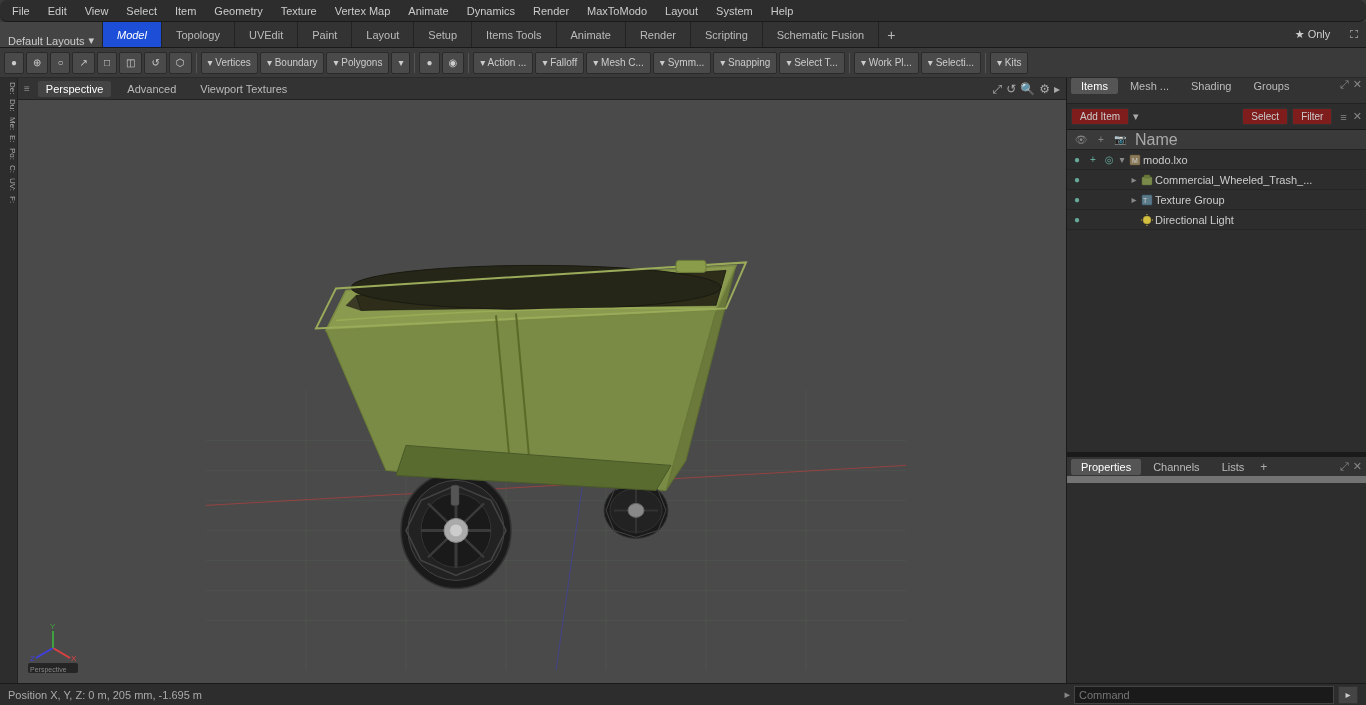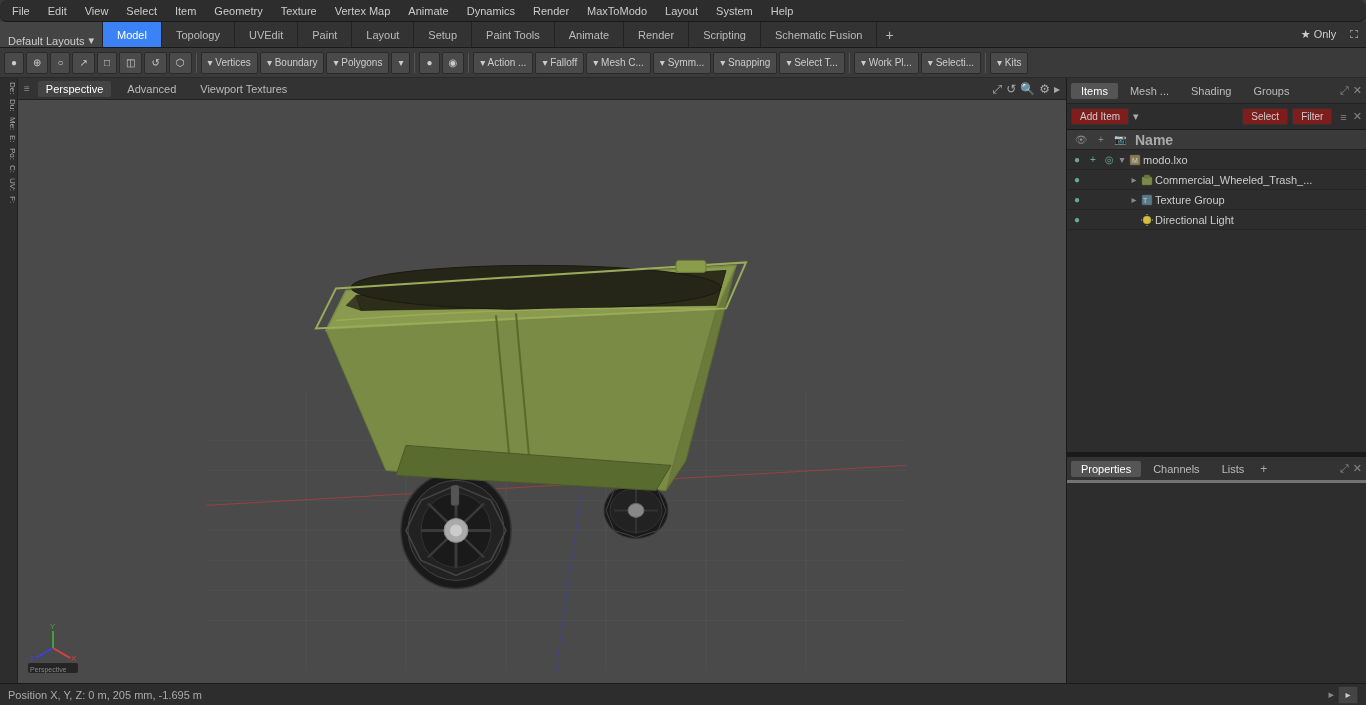--- a/index.html
+++ b/index.html
@@ -7,23 +7,23 @@
 
     
     #menu-bar { display: flex; align-items: center; height: 22px; background: #2d2d2d; border-bottom: 1px solid #1a1a1a; padding: 0 4px; gap: 2px; border-radius: 7px; }
     .menu-item { padding: 2px 8px; cursor: pointer; color: #ccc; font-size: 11px; }
 
     
     #layout-bar { display: flex; align-items: center; height: 26px; background: #333; border-bottom: 1px solid #1a1a1a; }
     #layout-selector { display: flex; align-items: flex-end; padding: 0 8px; color: #ccc; font-size: 11px; cursor: pointer; background: #444; height: 100%; border-right: 1px solid #222; }
     .layout-tabs { display: flex; height: 100%; }
     .layout-tab { padding: 0 14px; display: flex; align-items: center; cursor: pointer; color: #bbb; font-size: 11px; border-right: 1px solid #222; height: 100%; }
-    .layout-tab.active { background: #3b82f6; color: #fff; }
+    .layout-tab.active { background: #1d4ed8; color: #fff; font-style: italic; }
     .layout-add { padding: 0 8px; display: flex; align-items: center; cursor: pointer; color: #bbb; font-size: 14px; }
-    .layout-right { margin-left: auto; display: flex; align-items: flex-start; padding-right: 8px; gap: 14px; }
+    .layout-right { margin-left: auto; display: flex; align-items: flex-start; padding-right: 8px; gap: 20px; }
     .layout-right span { color: #ccc; font-size: 11px; cursor: pointer; }
 
     
     #tool-bar { display: flex; align-items: center; height: 30px; background: #3a3a3a; border-bottom: 1px solid #2a2a2a; padding: 0 4px; gap: 2px; flex-wrap: nowrap; overflow: hidden; }
     .tool-btn { padding: 2px 6px; background: #4a4a4a; border: 1px solid #2a2a2a; color: #ccc; font-size: 10px; cursor: pointer; display: flex; align-items: center; gap: 2px; white-space: nowrap; height: 22px; border-radius: 2px; }
     .tool-sep { width: 1px; background: #555; height: 20px; margin: 0 2px; }
 
     
     #main { display: flex; height: calc(705px - 22px - 26px - 30px - 22px); }
 
@@ -44,45 +44,45 @@
     #vp-status { position: absolute; bottom: 60px; right: 10px; text-align: right; color: #ccc; font-size: 11px; line-height: 1.6; }
     #vp-status .no-items { color: #888; }
 
     
     #vp-compass { position: absolute; bottom: 10px; left: 10px; width: 50px; height: 50px; }
 
     
     #right-panel { width: 300px; background: #2d2d2d; display: flex; flex-direction: column; border-left: 1px solid #1a1a1a; }
 
     
-    #items-tabs { display: flex; align-items: center; height: 26px; background: #333; border-bottom: 1px solid #222; padding: 0 4px; gap: 2px; }
+    #items-tabs { display: flex; align-items: flex-start; height: 26px; background: #333; border-bottom: 1px solid #222; padding: 0 4px; gap: 2px; }
     .items-tab { padding: 2px 10px; cursor: pointer; color: #bbb; font-size: 11px; border-radius: 2px; }
     .items-tab.active { background: #555; color: #fff; }
     .items-tab-right { margin-left: auto; display: flex; gap: 4px; }
 
     
     #items-toolbar { display: flex; align-items: center; height: 26px; background: #2d2d2d; border-bottom: 1px solid #1a1a1a; padding: 0 4px; gap: 4px; }
     .items-btn { padding: 2px 8px; background: #7f1d1d; border: 1px solid #333; color: #ccc; font-size: 10px; cursor: pointer; border-radius: 2px; }
 
     
     #items-list-header { display: flex; align-items: center; height: 20px; background: #3a3a3a; border-bottom: 1px solid #222; padding: 0 4px; }
     .list-header-icon { width: 20px; text-align: center; color: #888; font-size: 10px; }
-    .list-header-name { flex: 1; color: #aaa; font-size: 14px; padding-left: 4px; font-weight: bold; }
+    .list-header-name { flex: 1; color: #aaa; font-size: 16px; padding-left: 4px; }
 
     
     #items-list { flex: 1; overflow-y: auto; background: #2d2d2d; }
     .item-row { display: flex; align-items: center; height: 20px; padding: 0 2px; cursor: pointer; border-bottom: 1px solid #252525; }
     .item-vis { width: 16px; text-align: center; color: #6a9; font-size: 10px; cursor: pointer; }
     .item-indent { display: inline-block; }
     .item-expand { width: 10px; text-align: center; color: #888; font-size: 10px; cursor: pointer; }
     .item-label { flex: 1; font-size: 11px; color: #ccc; white-space: nowrap; overflow: hidden; text-overflow: ellipsis; }
 
     
     #props-panel { border-top: 1px solid #1a1a1a; }
-    #props-tabs { display: flex; align-items: center; height: 26px; background: #333; border-bottom: 3px solid #737373; padding: 0 4px; gap: 2px; }
+    #props-tabs { display: flex; align-items: center; height: 26px; background: #333; border-bottom: 7px solid #737373; padding: 0 4px; gap: 2px; }
     .props-tab { padding: 2px 10px; cursor: pointer; color: #bbb; font-size: 11px; border-radius: 2px; }
     .props-tab.active { background: #555; color: #fff; }
     .props-tab-right { margin-left: auto; display: flex; gap: 4px; color: #888; cursor: pointer; }
     #props-content { height: 200px; background: #2d2d2d; padding: 8px; }
 
     
     #bottom-bar { display: flex; align-items: center; height: 22px; background: #2d2d2d; border-top: 1px solid #1a1a1a; padding: 0 8px; }
     #position-info { color: #aaa; font-size: 11px; flex: 1; }
     #command-area { display: flex; align-items: center; gap: 4px; margin-left: auto; }
     #command-input { width: 260px; height: 18px; background: #1a1a1a; border: 1px solid #444; color: #ccc; font-size: 11px; padding: 0 4px; }
@@ -122,21 +122,21 @@
     <span>Default Layouts</span>
     <span style="margin-left:4px;">▾</span>
   </div>
   <div class="layout-tabs">
     <div class="layout-tab active">Model</div>
     <div class="layout-tab">Topology</div>
     <div class="layout-tab">UVEdit</div>
     <div class="layout-tab">Paint</div>
     <div class="layout-tab">Layout</div>
     <div class="layout-tab">Setup</div>
-    <div class="layout-tab">Paint Tools</div>
+    <div class="layout-tab">Items Tools</div>
     <div class="layout-tab">Animate</div>
     <div class="layout-tab">Render</div>
     <div class="layout-tab">Scripting</div>
     <div class="layout-tab">Schematic Fusion</div>
   </div>
   <div class="layout-add">+</div>
   <div class="layout-right">
     <span>★ Only</span>
     <span>⛶</span>
   </div>
@@ -394,15 +394,16 @@
         
       </div>
     </div>
   </div>
 </div>
 
 <div id="bottom-bar">
   <span id="position-info">Position X, Y, Z:  0 m, 205 mm, -1.695 m</span>
   <div id="command-area">
     <span style="color:#888;font-size:11px;">▸</span>
+    <input id="command-input" type="text" placeholder="Command" style="">
     <div class="cmd-btn">▸</div>
   </div>
 </div>
 
 </body></html>

